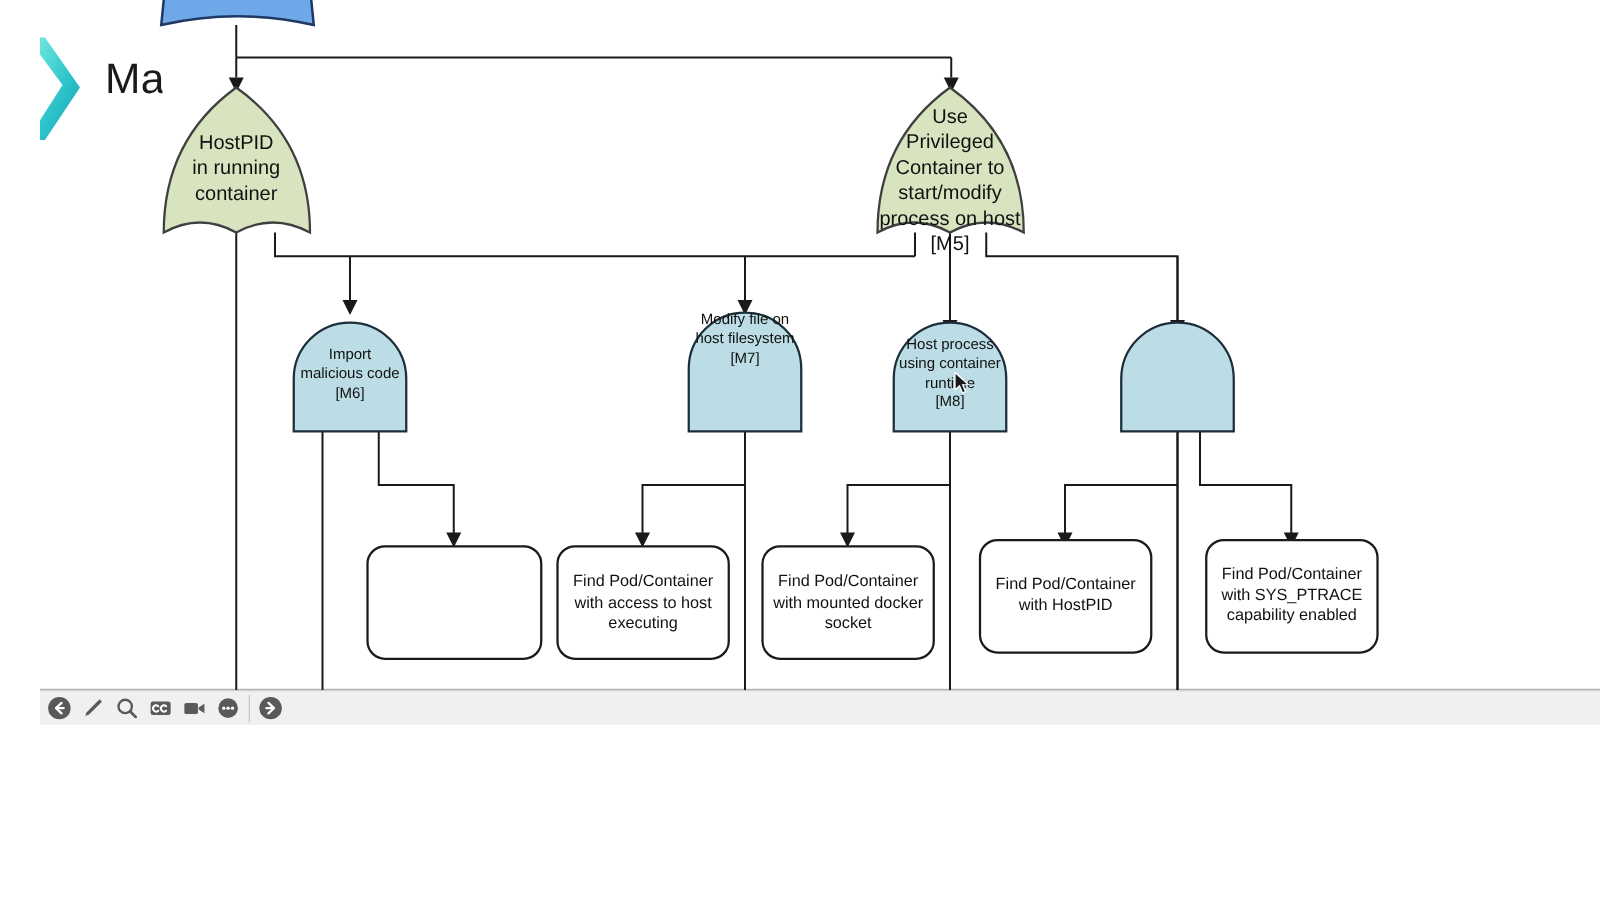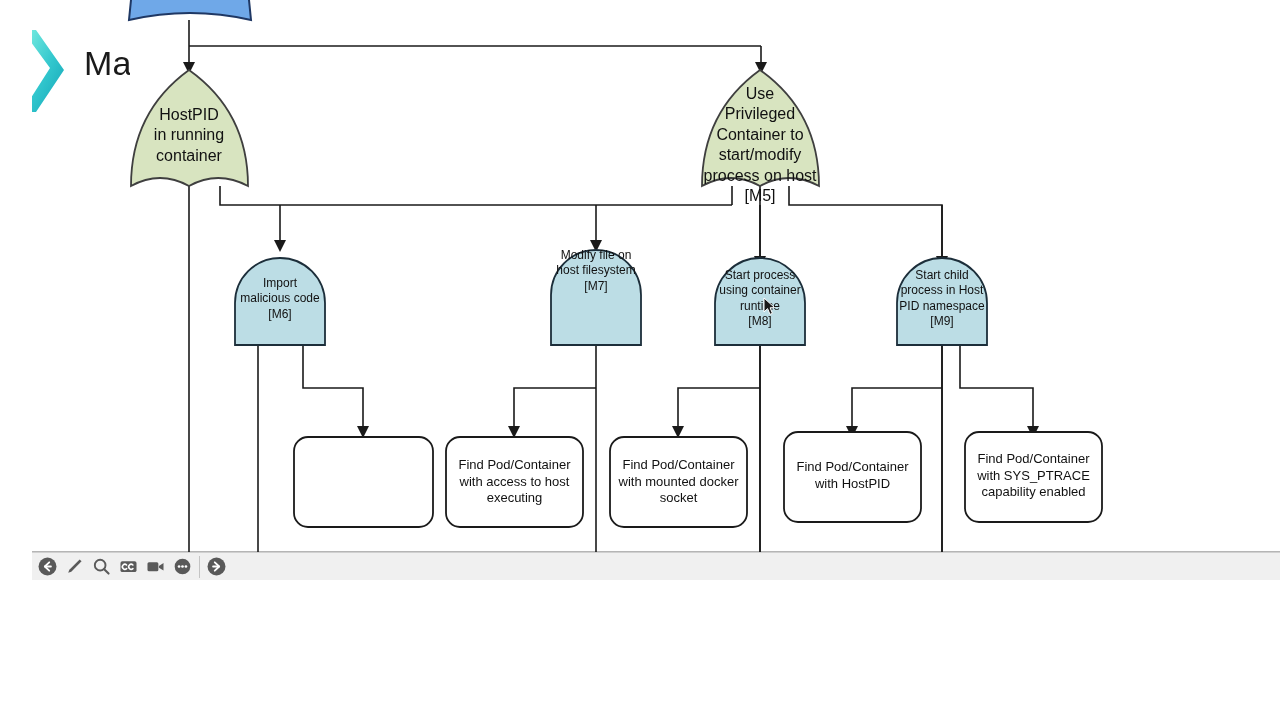--- a/index.html
+++ b/index.html
@@ -172,32 +172,26 @@
     <div>[M6]</div>
   </div>
 
   <div class="nodelabel b-label" style="left:512px;top:248px;width:104px;">
     <div>Modify file on</div>
     <div>host filesystem</div>
     <div>[M7]</div>
   </div>
 
   <div class="nodelabel b-label" style="left:676px;top:268px;width:104px;">
-    <div>Start process</div>
+    <div>Host process</div>
     <div>using container</div>
     <div>runtime</div>
     <div>[M8]</div>
   </div>
 
-  <div class="nodelabel b-label" style="left:856px;top:268px;width:108px;">
-    <div>Start child</div>
-    <div>process in Host</div>
-    <div>PID namespace</div>
-    <div>[M9]</div>
-  </div>
 
 
   <div class="nodelabel r-label" style="left:414px;top:457px;width:137px;">
     <div>Find Pod/Container</div>
     <div>with access to host</div>
     <div>executing</div>
   </div>
 
   <div class="nodelabel r-label" style="left:578px;top:457px;width:137px;">
     <div>Find Pod/Container</div>

